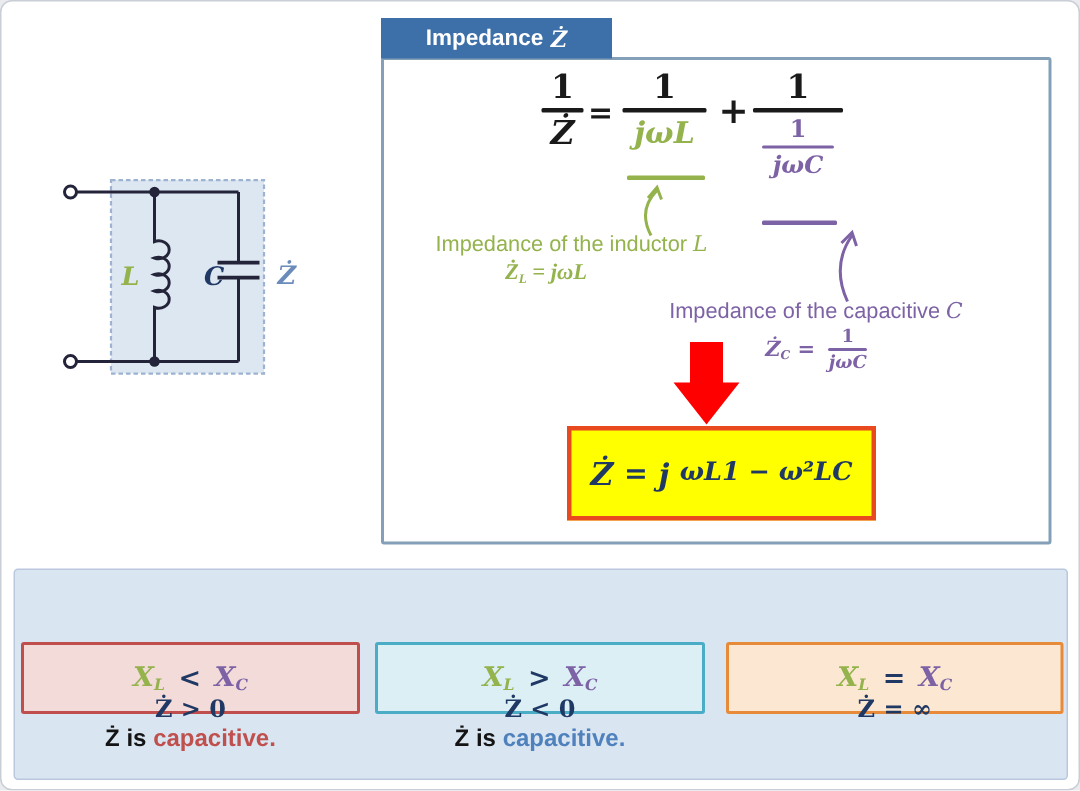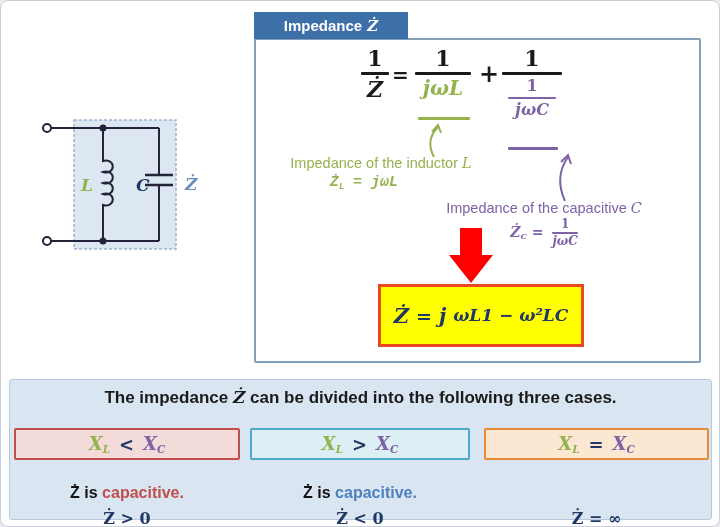--- a/index.html
+++ b/index.html
@@ -53,21 +53,21 @@
   .uline { height:3px; border-radius:1px; }
   .uline-g { left:417px; top:116px; width:52px; background:#94b34d; }
   .uline-p { left:507px; top:146px; width:50px; background:#7d63a5; }
 
   
   .note { text-align:center; }
   .note-green { left:258px; top:154px; width:244px; color:#94b34d; }
   .note-purple { left:412px; top:199px; width:262px; color:#7d63a5; }
   .note-caption { font-size:14.5px; font-weight:normal; }
   .note-caption .sym { font-family:"DejaVu Serif", serif; font-style:italic; }
-  .note-formula { font-family:Liberation Mono, monospace; font-style:italic; font-weight:bold; font-size:15px; margin-top:3px; }
+  .note-formula { font-family:Liberation Serif, serif; font-style:italic; font-weight:bold; font-size:15px; margin-top:3px; }
   .note-green .note-formula { margin-right:34px; }
   .cap-frac { display:inline-flex; align-items:center; justify-content:center; gap:9px; font-family:"DejaVu Serif", serif; font-weight:bold; color:#7d63a5; margin-top:2px; }
   .cap-frac .lhs { font-style:italic; font-size:14px; }
   .cap-frac .mini { display:inline-flex; flex-direction:column; align-items:center; }
   .cap-frac .mini .num { color:#7d63a5; font-size:12px; font-weight:bold; }
   .cap-frac .mini .fbar { background:#7d63a5; height:2px; margin:1px 0; }
   .cap-frac .mini .den { color:#7d63a5; font-size:12px; font-style:italic; font-weight:bold; }
 
   
   .result-box {
@@ -80,31 +80,31 @@
   .result-box .coef { font-style:italic; font-size:20px; }
   .result-frac { display:inline-flex; flex-direction:row; align-items:center; }
   .result-frac .num, .result-frac .den { color:#1f3864; font-style:italic; font-size:17px; }
   .result-frac .fbar { background:#1f3864; height:2px; margin:1px 0; }
 
   
   .cases-panel { left:8px; top:378px; width:703px; height:141px; background:#d9e5f1; border:1px solid #b9c8de; border-radius:3px; }
   .cases-title { left:8px; top:386px; width:703px; text-align:center; font-size:17px; font-weight:bold; color:#1b1b1b; }
   .cases-title .sym { font-family:"DejaVu Serif", serif; font-style:italic; }
   .case-box {
-    height:32px; top:427px; border:2px solid; border-radius:2px;
+    height:48px; top:427px; border:2px solid; border-radius:2px;
     display:flex; align-items:center; justify-content:center;
     font-family:"DejaVu Serif", serif; font-style:italic; font-weight:bold; font-size:18px;
   }
   .case-box .xl { color:#94b34d; }
   .case-box .xc { color:#7d63a5; }
   .case-box .op { color:#1f3864; margin:0 9px; font-style:normal; }
   .case-1 { left:13px;  width:226px; }
   .case-2 { left:249px; width:220px; }
   .case-3 { left:483px; width:225px; }
-  .case-line1 { top:462px; text-align:center; font-family:"DejaVu Serif", serif; font-weight:bold; font-size:16px; color:#1f3864;margin-top:46px; }
+  .case-line1 { top:462px; text-align:center; font-family:"DejaVu Serif", serif; font-weight:bold; font-size:16px; color:#1f3864; }
   .case-line2 { top:483px; text-align:center; font-weight:bold; font-size:16px; color:#141414; }
   .cl-1 { left:13px;  width:226px; }
   .cl-2 { left:249px; width:220px; }
   .cl-3 { left:483px; width:225px; }
 </style>
 </head>
 <body>
 
 <div class="page">
 
@@ -200,23 +200,20 @@
     <span class="eq">=</span>
     <span class="coef">j</span>
     <span class="result-frac">
       <span class="num">ωL</span>
       <span class="fbar"></span>
       <span class="den">1 − ω²LC</span>
     </span>
   </div>
 
   <div class="abs cases-panel"></div>
-  <div class="abs cases-title">
-    <span>The impedance </span><span class="sym">Ż</span><span> can be divided into the following three cases.</span>
-  </div>
 
   <div class="abs case-box case-1" style="background: rgb(243, 219, 217); border-color: rgb(191, 78, 77);">
     <span class="xl"><span>X</span><span class="sub">L</span></span>
     <span class="op">&lt;</span>
     <span class="xc"><span>X</span><span class="sub">C</span></span>
   </div>
   <div class="abs case-line1 cl-1">Ż &gt; 0</div>
   <div class="abs case-line2 cl-1">
     <span>Ż is </span><span style="color: rgb(192, 80, 77);">capacitive.</span>
   </div>

